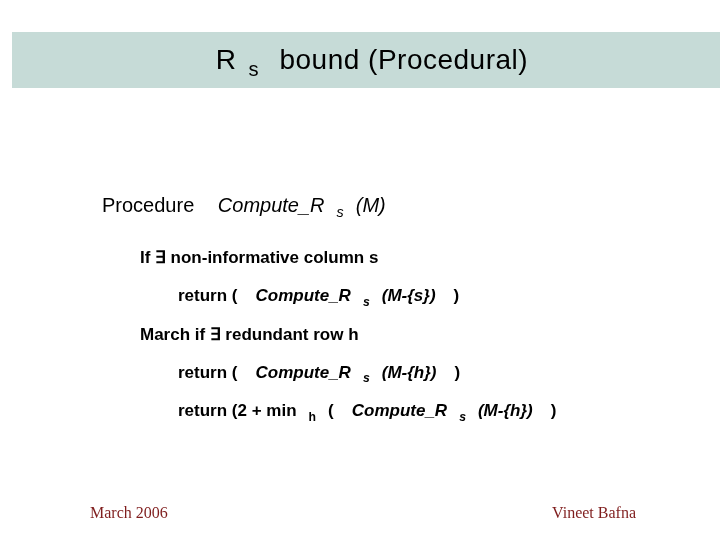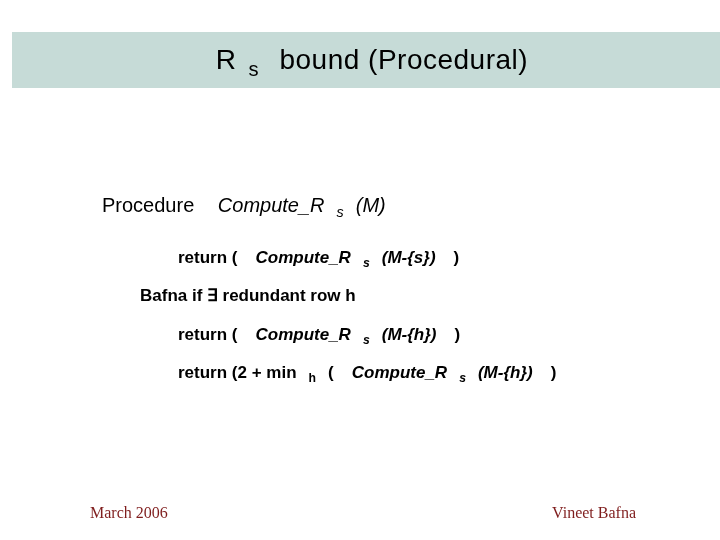--- a/index.html
+++ b/index.html
@@ -25,24 +25,25 @@
       <span>R</span><sub>s</sub><span> bound (Procedural)</span>
     </div>
   </div>
 
   <div class="body">
     <div class="proc-heading">
       <span>Procedure </span><span class="italic"><span>Compute_R</span><sub>s</sub><span>(M)</span></span>
     </div>
 
     <div class="lines">
+      <div><span>If ∃ non-informative column s</span></div>
       <div class="indent">
         <span>return (</span><span class="italic"><span>Compute_R</span><sub>s</sub><span>(M-{s})</span></span><span>)</span>
       </div>
-      <div><span>Bafna if ∃  redundant row h</span></div>
+      <div><span>March if ∃  redundant row h</span></div>
       <div class="indent">
         <span>return (</span><span class="italic"><span>Compute_R</span><sub>s</sub><span>(M-{h})</span></span><span>)</span>
       </div>
       <div class="indent">
         <span>return (2 + min</span><sub>h</sub><span>(</span><span class="italic"><span>Compute_R</span><sub>s</sub><span>(M-{h})</span></span><span>)</span>
       </div>
     </div>
   </div>
 
   <div class="footer">

